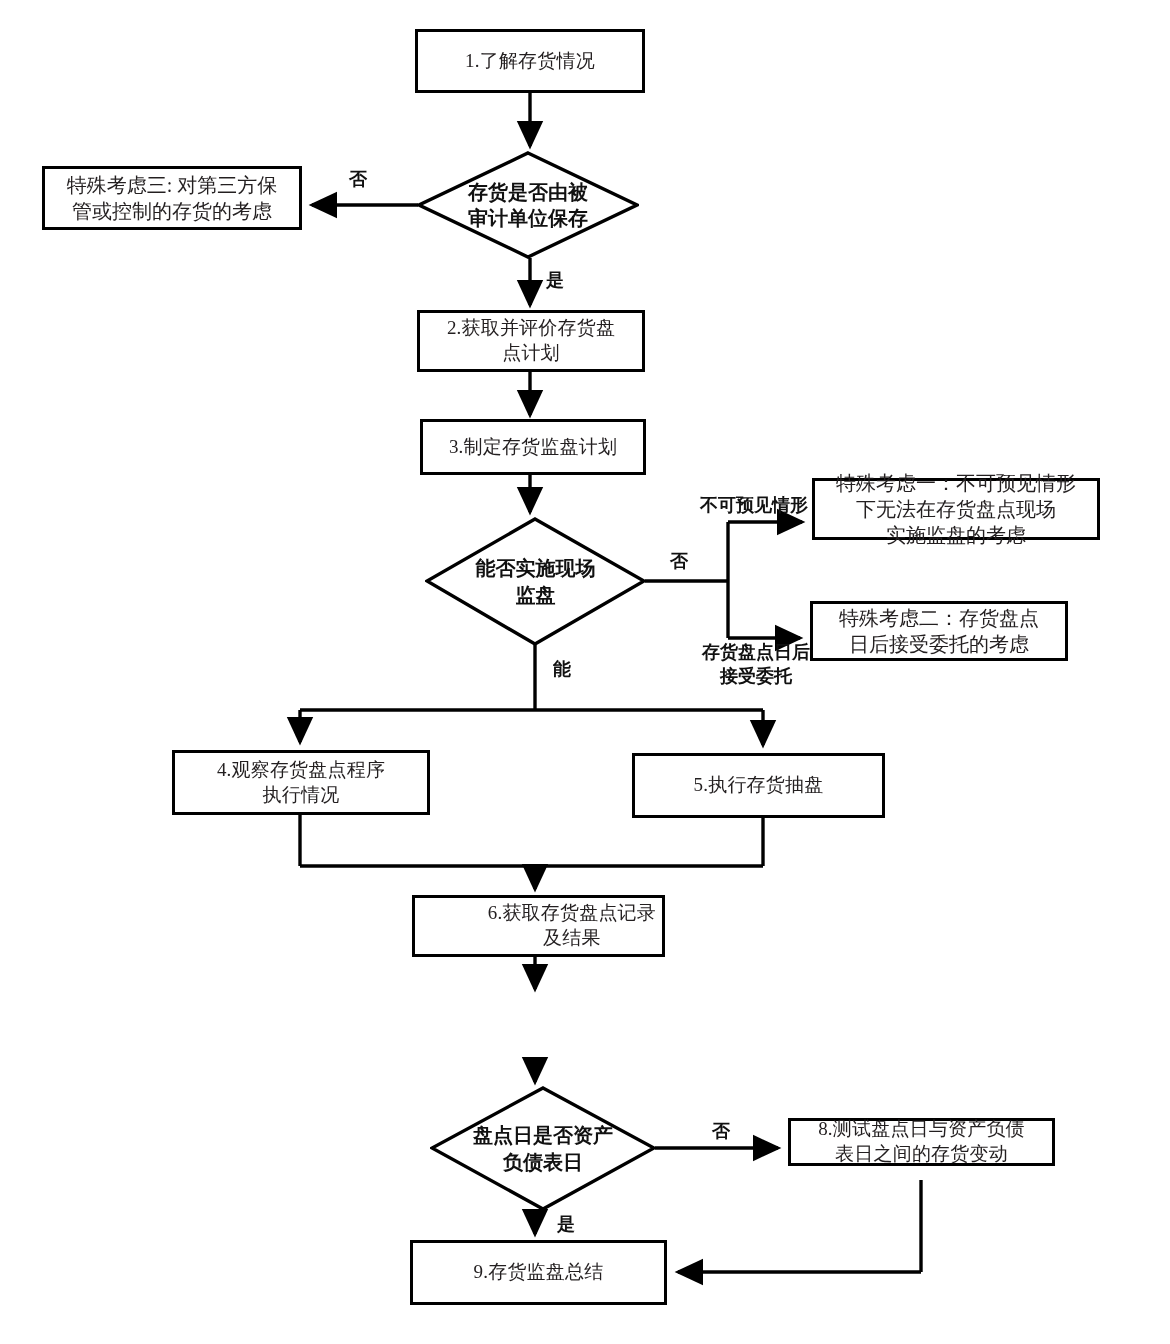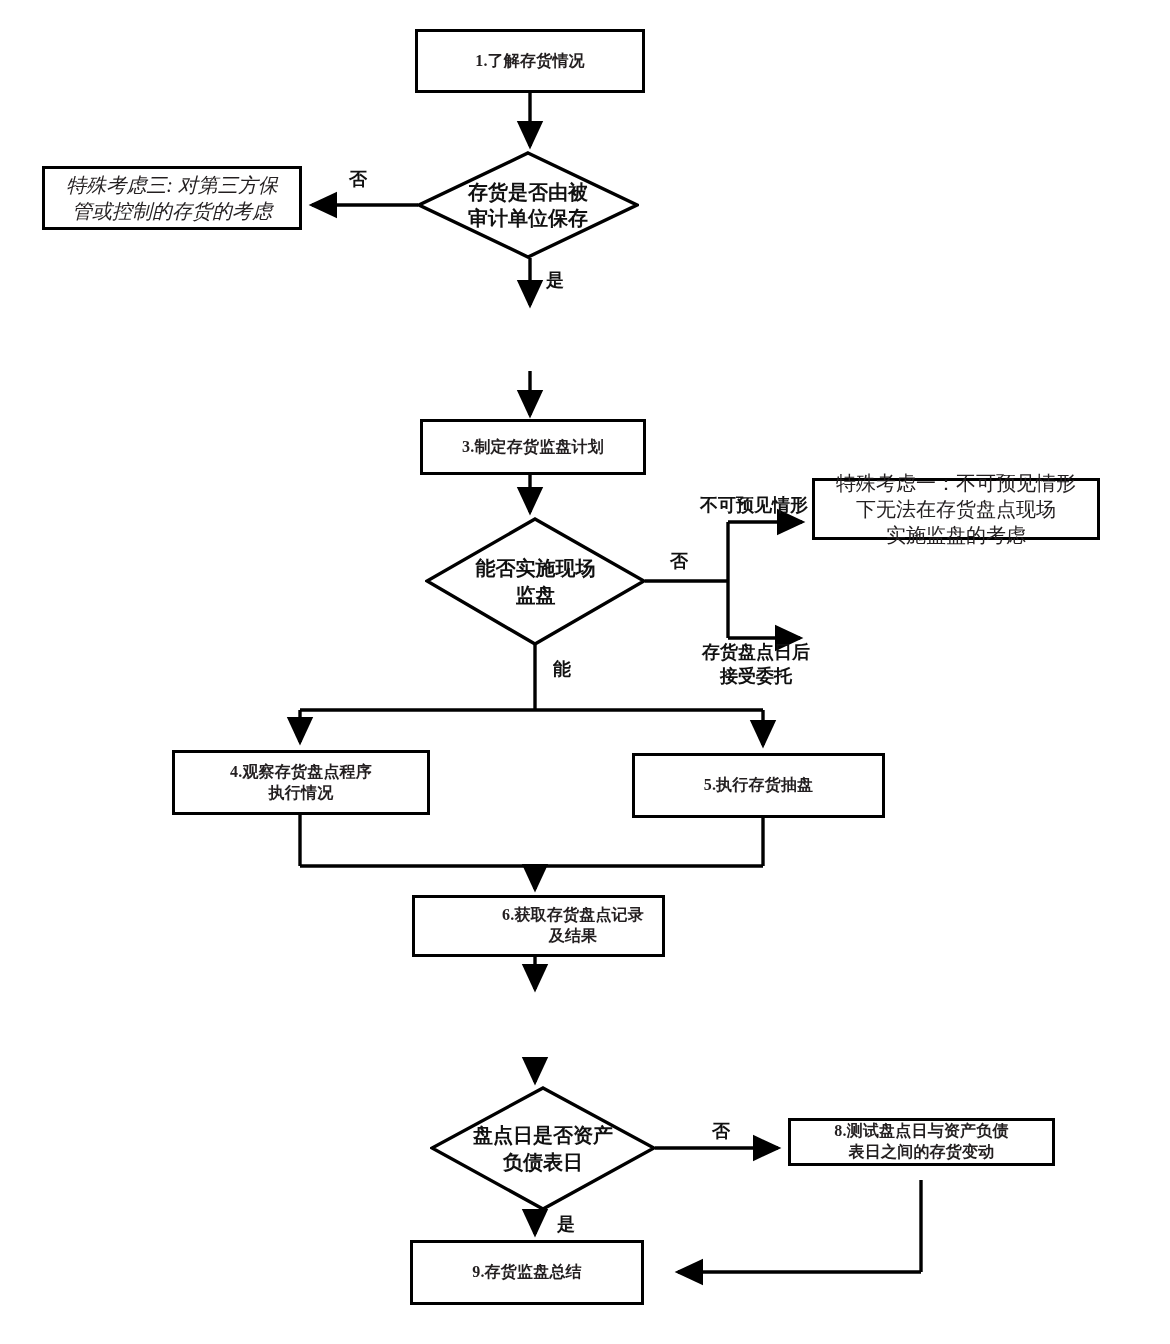--- a/index.html
+++ b/index.html
@@ -30,25 +30,24 @@
     box-sizing: border-box;
     display: flex;
     align-items: center;
     justify-content: center;
     text-align: center;
   }
   .proc {
     border: 3px solid #000000;
     background: #ffffff;
     color: #231f20;
-    font-size: 16px;
+    font-size: 19px;
     line-height: 1.30;
     letter-spacing: 0.2px;
-    padding: 2px 18px;
-    font-weight: bold;
+    padding: 2px 6px;
   }
   .proc .txt {
     display: block;
     white-space: pre-line;
   }
   .note {
     border: 3px solid #000000;
     background: #ffffff;
     color: #231f20;
     font-size: 20px;
@@ -150,44 +149,52 @@
   </div>
 
   <div class="diamond-wrap" style="left:417px; top:151px; width:222px; height:108px;">
     <svg width="222" height="108" viewBox="0 0 222 108">
       <polygon points="111,2 220,54 111,106 2,54" fill="#ffffff" stroke="#000000" stroke-width="3.4"></polygon>
     </svg>
     <div class="diamond-label">存货是否由被
 审计单位保存</div>
   </div>
 
-  <div class="node note" style="left:42px; top:166px; width:260px; height:64px;font-style:italic;">
+  <div class="node note" style="left:42px; top:166px; width:260px; height:64px;">
     <span class="txt">特殊考虑三: 对第三方保
 管或控制的存货的考虑</span>
   </div>
 
+  <div class="node proc" style="left:417px; top:310px; width:228px; height:62px;">
+    <span class="txt">2.获取并评价存货盘
+点计划</span>
+  </div>
 
   <div class="node proc" style="left:420px; top:419px; width:226px; height:56px;justify-content:center;">
     <span class="txt">3.制定存货监盘计划</span>
   </div>
 
   <div class="diamond-wrap" style="left:425px; top:517px; width:221px; height:129px;">
     <svg width="221" height="129" viewBox="0 0 221 129">
       <polygon points="110,2 219,64 110,127 2,64" fill="#ffffff" stroke="#000000" stroke-width="3.4"></polygon>
     </svg>
     <div class="diamond-label">能否实施现场
 监盘</div>
   </div>
 
   <div class="node note" style="left:812px; top:478px; width:288px; height:62px;">
     <span class="txt">特殊考虑一：不可预见情形
 下无法在存货盘点现场
 实施监盘的考虑</span>
   </div>
 
+  <div class="node note" style="left:810px; top:601px; width:258px; height:60px;">
+    <span class="txt">特殊考虑二：存货盘点
+日后接受委托的考虑</span>
+  </div>
 
   <div class="node proc" style="left:172px; top:750px; width:258px; height:65px;">
     <span class="txt">4.观察存货盘点程序
 执行情况</span>
   </div>
 
   <div class="node proc" style="left:632px; top:753px; width:253px; height:65px;">
     <span class="txt">5.执行存货抽盘</span>
   </div>
 
@@ -203,21 +210,21 @@
     </svg>
     <div class="diamond-label">盘点日是否资产
 负债表日</div>
   </div>
 
   <div class="node proc" style="left:788px; top:1118px; width:267px; height:48px;">
     <span class="txt">8.测试盘点日与资产负债
 表日之间的存货变动</span>
   </div>
 
-  <div class="node proc" style="left:410px; top:1240px; width:234px; height:65px;">
+  <div class="node proc" style="left:410px; top:1240px; width:257px; height:65px;">
     <span class="txt">9.存货监盘总结</span>
   </div>
 
   <div class="edge-label" style="left:344px; top:168px; width:28px;">否</div>
 
   <div class="edge-label" style="left:541px; top:269px; width:28px;">是</div>
 
   <div class="edge-label" style="left:665px; top:550px; width:28px;">否</div>
 
   <div class="edge-label" style="left:696px; top:494px; width:116px;">不可预见情形</div>

